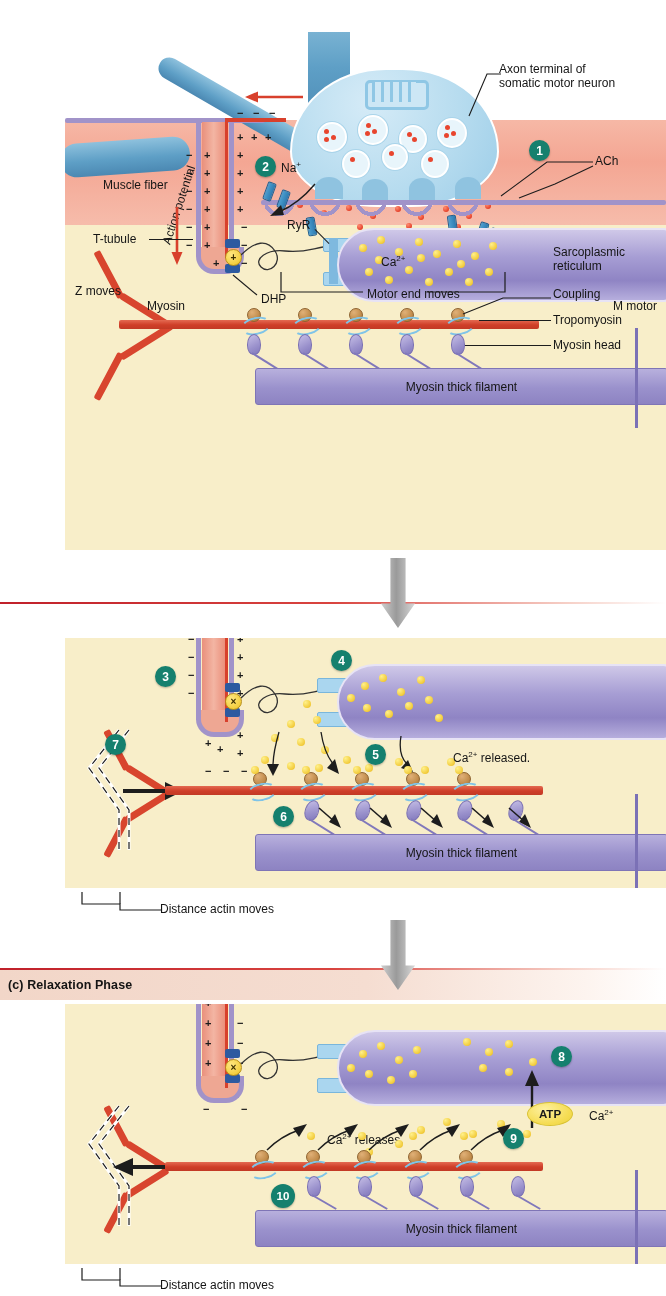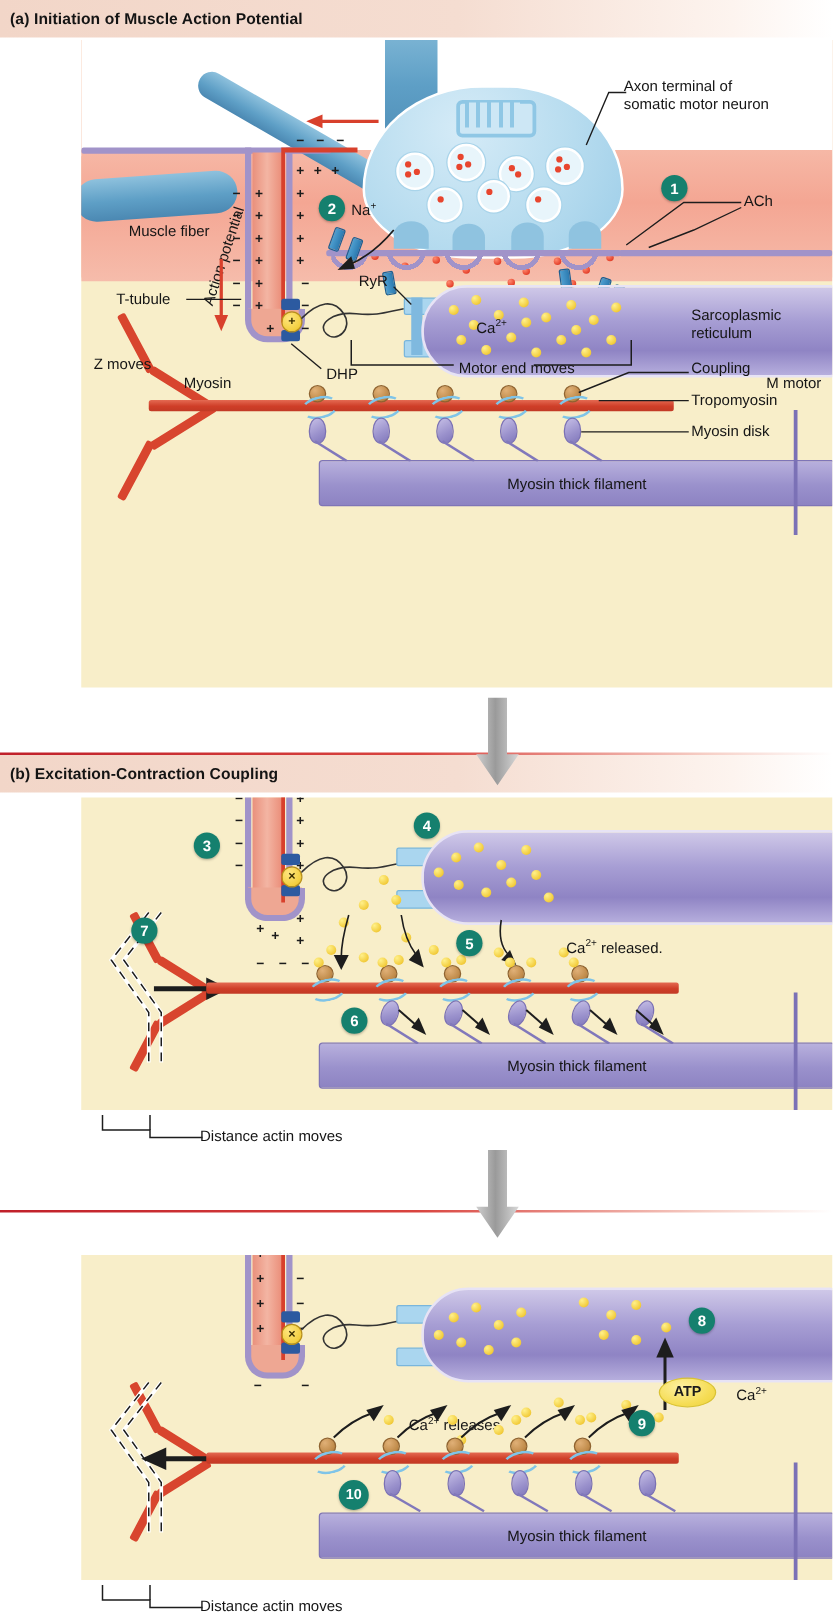--- a/index.html
+++ b/index.html
@@ -67,23 +67,20 @@
   .plus,.minus{position:absolute;font-size:11px;font-weight:bold;line-height:1;}
   .plus{color:#1b1b1b;}
   .minus{color:#1b1b1b;}
   .dashz{position:absolute;}
   .rot-ap{position:absolute;transform-origin:left bottom;}
 </style>
 </head>
 <body>
 
 <div class="panel" style="top:0;height:560px;">
-  <div class="hdr" style="top:0;">
-    <span>(a) Initiation of Muscle Action Potential</span>
-  </div>
 
   <div class="stage" style="top:32px;height:518px;width:601px;">
 
     <div class="musclefiber" style="left:0;top:0;width:601px;height:190px;"></div>
 
     <div style="position:absolute;left:0;top:0;width:601px;height:93px;background:#ffffff;"></div>
     <div class="musclefiber" style="left:0;top:88px;width:601px;height:105px;"></div>
 
     <div style="position:absolute;left:-5px;top:108px;width:130px;height:34px;border-radius:20px;
       background:linear-gradient(180deg,#8ec1dd,#5e9fc6 55%,#4b88b2);transform:rotate(-4deg);"></div>
@@ -313,43 +310,40 @@
     <div class="lbl" style="left:82px;top:267px;">Myosin</div>
 
     <div class="lbl" style="left:488px;top:255px;">Coupling</div>
     <svg style="position:absolute;left:396px;top:262px;" width="92" height="22" viewBox="0 0 92 22">
       <path d="M90 4 L42 4 L2 20" stroke="#1d1d1d" stroke-width="1.1" fill="none"></path>
     </svg>
 
     <div class="lbl" style="left:488px;top:281px;">Tropomyosin</div>
     <div class="ln" style="left:414px;top:288px;width:72px;"></div>
 
-    <div class="lbl" style="left:488px;top:306px;">Myosin disk</div>
+    <div class="lbl" style="left:488px;top:306px;">Myosin head</div>
     <div class="ln" style="left:400px;top:313px;width:86px;"></div>
 
     <div class="lbl" style="left:548px;top:267px;">M motor</div>
   </div>
 </div>
 
 <svg class="arrow-down" style="left:378px;top:558px;" width="40" height="76" viewBox="0 0 40 76">
   <defs>
       <linearGradient id="ga" x1="0" y1="0" x2="1" y2="0">
     <stop offset="0%" stop-color="#cfcfcf"></stop>
         <stop offset="45%" stop-color="#9a9a9a"></stop>
     <stop offset="100%" stop-color="#d8d8d8"></stop>
       </linearGradient>
     </defs>
   <path d="M12 0 L28 0 L28 48 L38 48 L20 74 L2 48 L12 48 Z" fill="url(#ga)"></path>
 </svg>
 
 <div class="panel" style="top:602px;height:320px;">
   <div class="hdr-rule" style="top:0;"></div>
-  <div class="hdr" style="top:2px;">
-    <span>(b) Excitation-Contraction Coupling</span>
-  </div>
 
   <div class="stage" style="top:36px;height:250px;width:601px;">
 
     <div class="ttube" style="left:137px;top:-20px;width:26px;height:110px;"></div>
     <div class="ttube-wall" style="left:131px;top:-20px;width:5px;height:102px;"></div>
     <div class="ttube-wall" style="left:164px;top:-20px;width:5px;height:102px;"></div>
     <div style="position:absolute;left:131px;top:72px;width:38px;height:22px;
       border:5px solid #a193c9;border-top:none;border-radius:0 0 18px 18px;background:#eea793;"></div>
     <div style="position:absolute;left:160px;top:-20px;width:3px;height:104px;background:#d8402c;"></div>
 
@@ -501,20 +495,23 @@
     <stop offset="0%" stop-color="#cfcfcf"></stop>
         <stop offset="45%" stop-color="#9a9a9a"></stop>
     <stop offset="100%" stop-color="#d8d8d8"></stop>
       </linearGradient>
     </defs>
   <path d="M12 0 L28 0 L28 48 L38 48 L20 74 L2 48 L12 48 Z" fill="url(#gb)"></path>
 </svg>
 
 <div class="panel" style="top:968px;height:328px;">
   <div class="hdr-rule" style="top:0;"></div>
+  <div class="hdr" style="top:2px;">
+    <span>(c) Relaxation Phase</span>
+  </div>
 
   <div class="stage" style="top:36px;height:260px;width:601px;">
 
     <div class="ttube" style="left:137px;top:-20px;width:26px;height:110px;"></div>
     <div class="ttube-wall" style="left:131px;top:-20px;width:5px;height:102px;"></div>
     <div class="ttube-wall" style="left:164px;top:-20px;width:5px;height:102px;"></div>
     <div style="position:absolute;left:131px;top:72px;width:38px;height:22px;
       border:5px solid #a193c9;border-top:none;border-radius:0 0 18px 18px;background:#eea793;"></div>
     <div style="position:absolute;left:160px;top:-20px;width:3px;height:104px;background:#d8402c;"></div>
 

